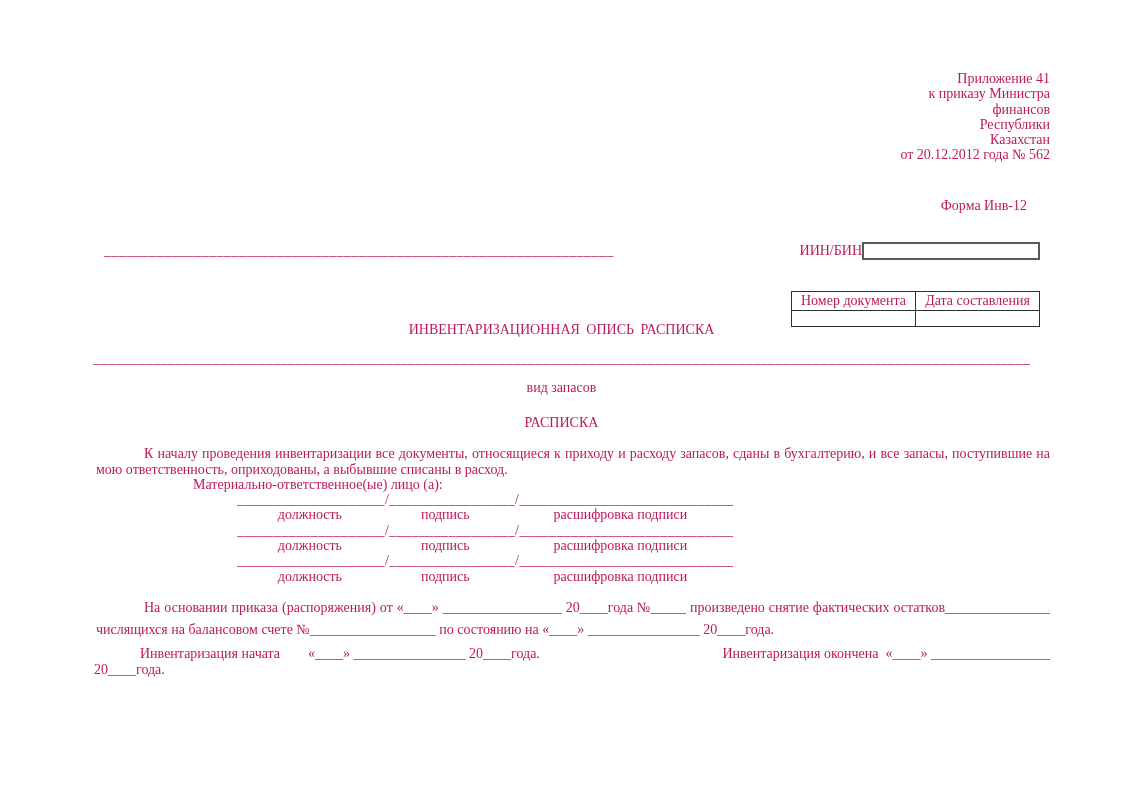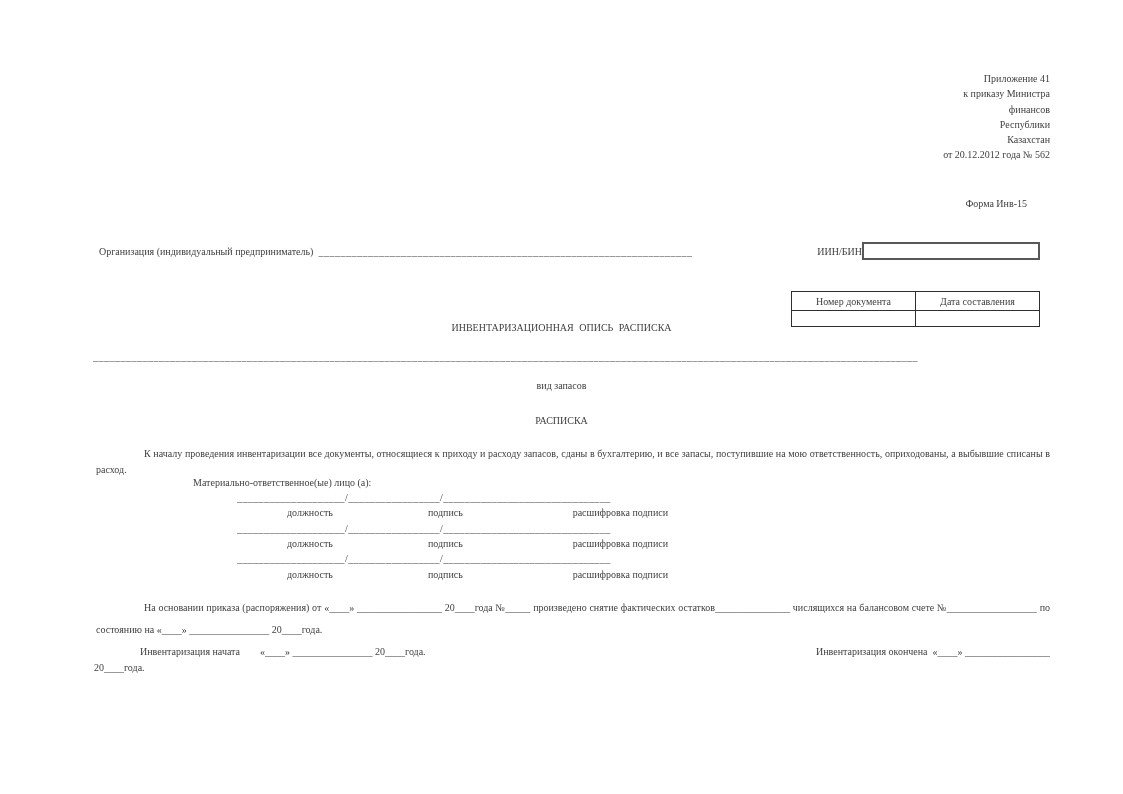--- a/index.html
+++ b/index.html
@@ -1,20 +1,20 @@
 <!DOCTYPE html>
 <html><head>
 <meta charset="utf-8">
 <style>
   * { margin:0; padding:0; box-sizing:border-box; }
   html,body { background:#e8e8e8; }
   .page {
     position:relative; width:1123px; height:794px; background:#ffffff;
-    font-family:"Liberation Serif", serif; color:#404040; overflow:hidden;
-    font-size:10px;
+    font-family:"Liberation Serif", serif; color:#be185d; overflow:hidden;
+    font-size:14px;
   }
   .abs { position:absolute; }
 
   .hdr { top:71px; right:73px; text-align:right; line-height:15.3px; }
 
   .form-label { top:198px; right:96px; }
 
   .org-row { top:242px; left:99px; right:83px; display:flex; align-items:center; }
   .org-label { white-space:nowrap; }
   .org-fill { flex:1; overflow:hidden; white-space:nowrap; margin-left:5px; letter-spacing:.5px; }
@@ -59,24 +59,23 @@
 
   <div class="abs hdr">
     <div>Приложение  41</div>
     <div>к приказу Министра</div>
     <div>финансов</div>
     <div>Республики</div>
     <div>Казахстан</div>
     <div>от 20.12.2012 года № 562</div>
   </div>
 
-  <div class="abs form-label">Форма Инв-15</div>
+  <div class="abs form-label">Форма Инв-12</div>
 
   <div class="abs org-row">
-    <span class="org-label">Организация (индивидуальный предприниматель)</span>
     <span class="org-fill">____________________________________________________________________</span>
     <span class="iin-label">ИИН/БИН</span>
     <span class="iin-box"></span>
   </div>
 
   <table class="abs doc-table">
     <tbody>
       <tr class="hrow">
         <td>Номер документа</td>
         <td>Дата составления</td>

